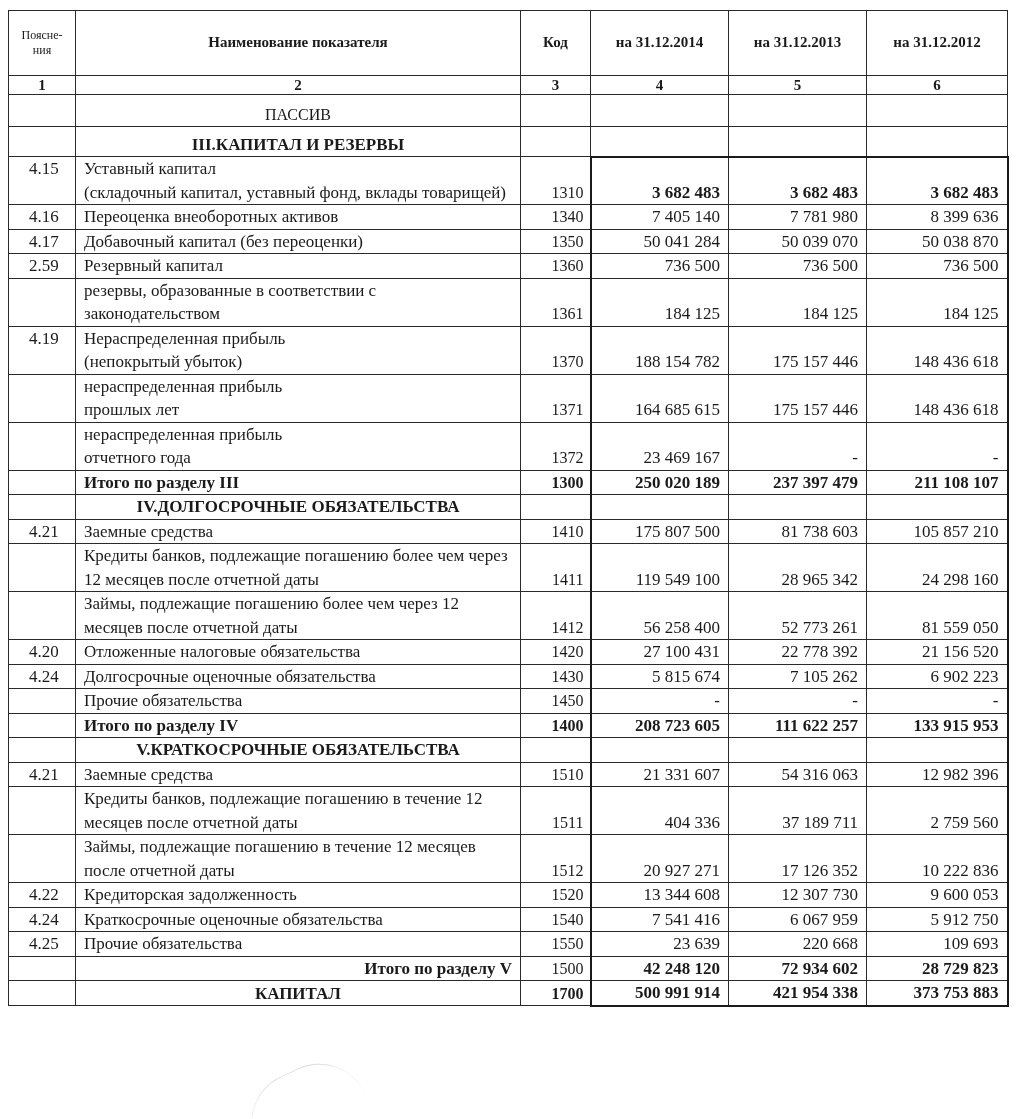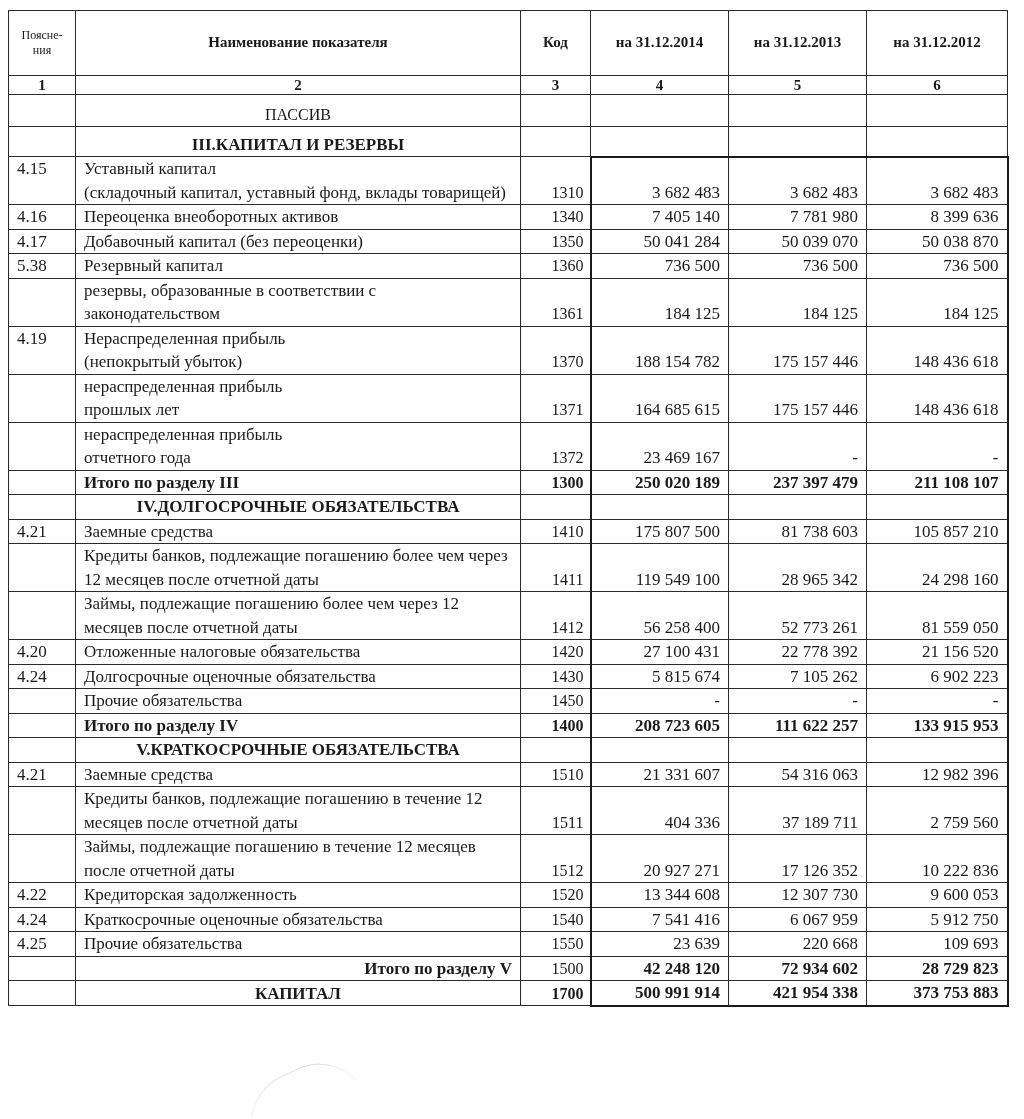--- a/index.html
+++ b/index.html
@@ -7,26 +7,26 @@
          font-family: "Liberation Serif", "DejaVu Serif", serif; color: #1a1a1a; }
   table.bal { position: absolute; left: 8px; top: 10px; border-collapse: collapse;
               table-layout: fixed; width: 999px; }
   col.c1 { width: 67px; } col.c2 { width: 445px; } col.c3 { width: 70px; }
   col.c4 { width: 138px; } col.c5 { width: 138px; } col.c6 { width: 141px; }
   td, th { border: 1px solid #2a2a2a; padding: 0 8px; font-size: 17px; line-height: 23.5px;
            vertical-align: bottom; }
   th { font-weight: bold; font-size: 15px; vertical-align: middle; height: 64px; border-radius: 24px; }
   th.note { font-weight: normal; font-size: 12px; line-height: 15px; }
   tr.nums td { text-align: center; font-weight: bold; font-size: 15px; height: 18px; line-height: 18px; }
-  td.note { vertical-align: top; padding-left: 8px; }
+  td.note { vertical-align: top; padding-left: 20px; }
   td.code { text-align: right; padding-right: 6px; font-size: 16px; }
   td.val { text-align: right; padding-right: 8px; }
   td.v4 { border-left: 2px solid #1a1a1a; }
   td.v6 { border-right: 2px solid #1a1a1a; }
-  tr.first-val td.val { border-top: 2px solid #1a1a1a; }
+  tr.first-val td.val { border-top: 2px solid #1a1a1a; font-weight: bold; }
   tr.last-row td.val { border-bottom: 2px solid #1a1a1a; }
   tr.title td.name { text-align: center; font-size: 16px; margin-top: 42px; }
   tr.section td.name { text-align: center; font-weight: bold; font-size: 17px; }
   tr.total td.name, tr.total td.code, tr.total td.val { font-weight: bold; }
   tr.total-right td.name { text-align: right; font-weight: bold; }
   tr.total-right td.val { font-weight: bold; }
   tr.balance td.name { text-align: center; font-weight: bold; }
   tr.balance td.code, tr.balance td.val { font-weight: bold; }
   .mark { position: absolute; left: 240px; top: 1070px; width: 120px; height: 50px;
           border-top: 1px solid #bbb; border-radius: 60px 60px 0 0; transform: rotate(-25deg); opacity: .5; }
@@ -98,21 +98,21 @@
       </tr>
       <tr class="">
         <td class="note">4.17</td>
         <td class="name" style="white-space:pre-line">Добавочный капитал (без переоценки)</td>
         <td class="code">1350</td>
         <td class="val v4">50 041 284</td>
         <td class="val">50 039 070</td>
         <td class="val v6">50 038 870</td>
       </tr>
       <tr class="">
-        <td class="note">5.38</td>
+        <td class="note">2.59</td>
         <td class="name" style="white-space:pre-line">Резервный капитал</td>
         <td class="code">1360</td>
         <td class="val v4">736 500</td>
         <td class="val">736 500</td>
         <td class="val v6">736 500</td>
       </tr>
       <tr class="">
         <td class="note"></td>
         <td class="name" style="white-space:pre-line">резервы, образованные в соответствии с законодательством</td>
         <td class="code">1361</td>

